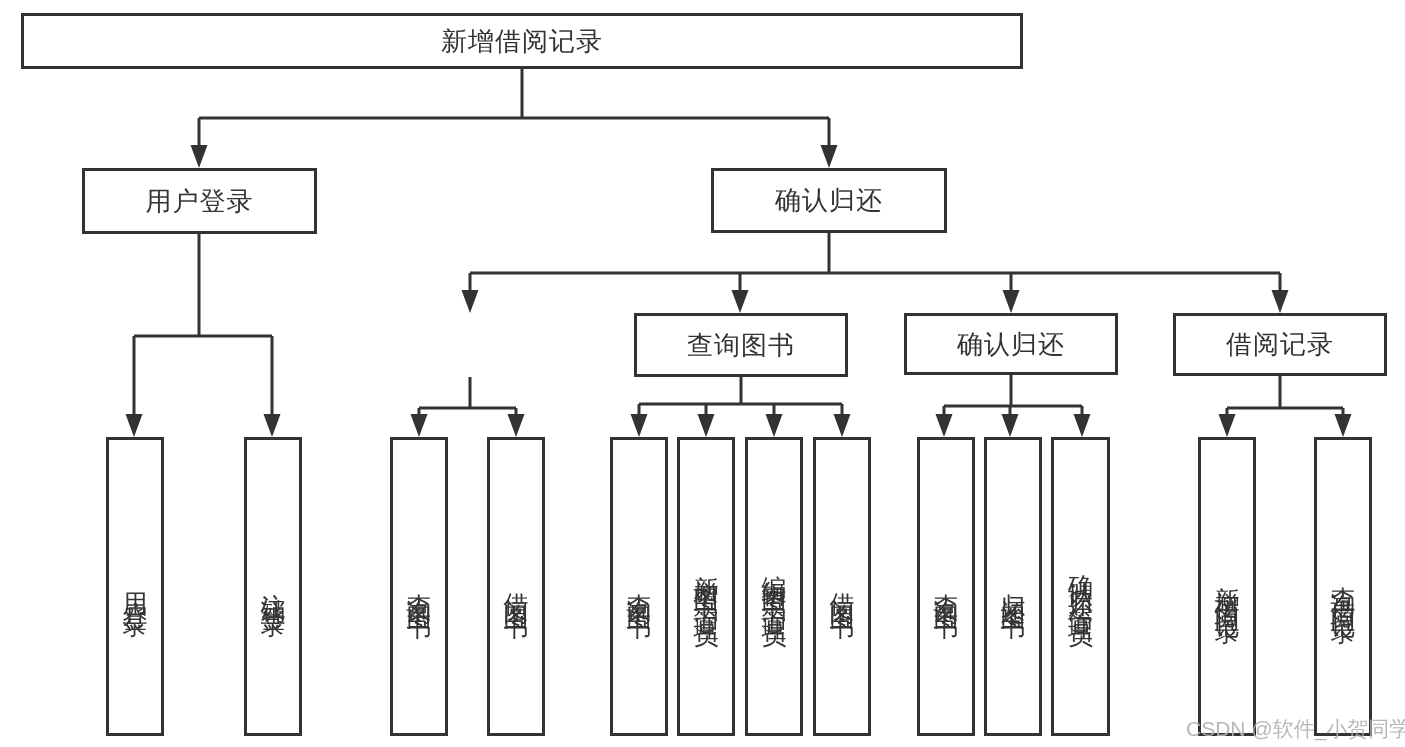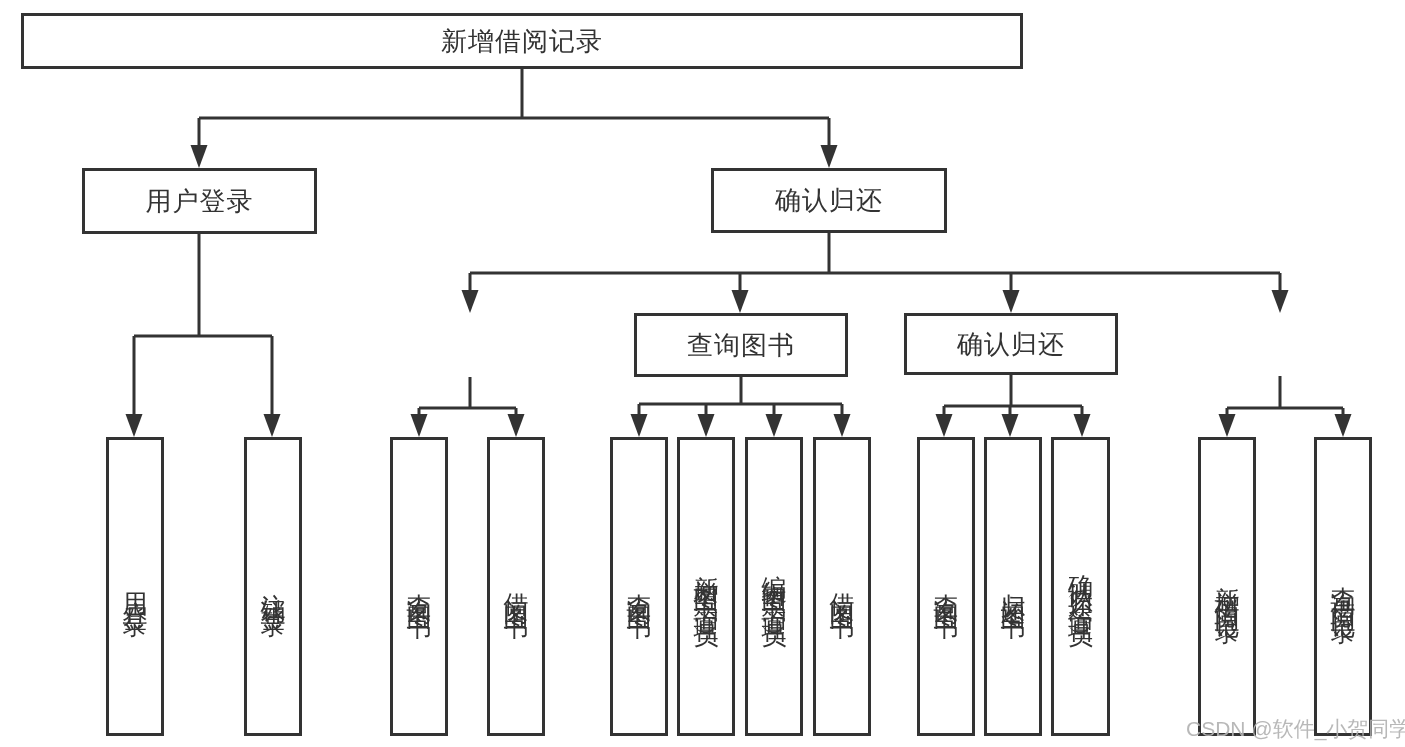--- a/index.html
+++ b/index.html
@@ -83,20 +83,23 @@
   <div class="box" style="left:711px;top:168px;width:236px;height:65px">
     <span class="hlabel">确认归还</span>
   </div>
 
   <div class="box" style="left:634px;top:313px;width:214px;height:64px">
     <span class="hlabel">查询图书</span>
   </div>
   <div class="box" style="left:904px;top:313px;width:214px;height:62px">
     <span class="hlabel">确认归还</span>
   </div>
+  <div class="box" style="left:1173px;top:313px;width:214px;height:63px">
+    <span class="hlabel">借阅记录</span>
+  </div>
 
   <div class="box" style="left:106px;top:437px;width:58px;height:299px">
     <span class="vlabel">用户登录</span>
   </div>
   <div class="box" style="left:244px;top:437px;width:58px;height:299px">
     <span class="vlabel">注销登录</span>
   </div>
 
   <div class="box" style="left:390px;top:437px;width:58px;height:299px">
     <span class="vlabel">查询图书</span>

